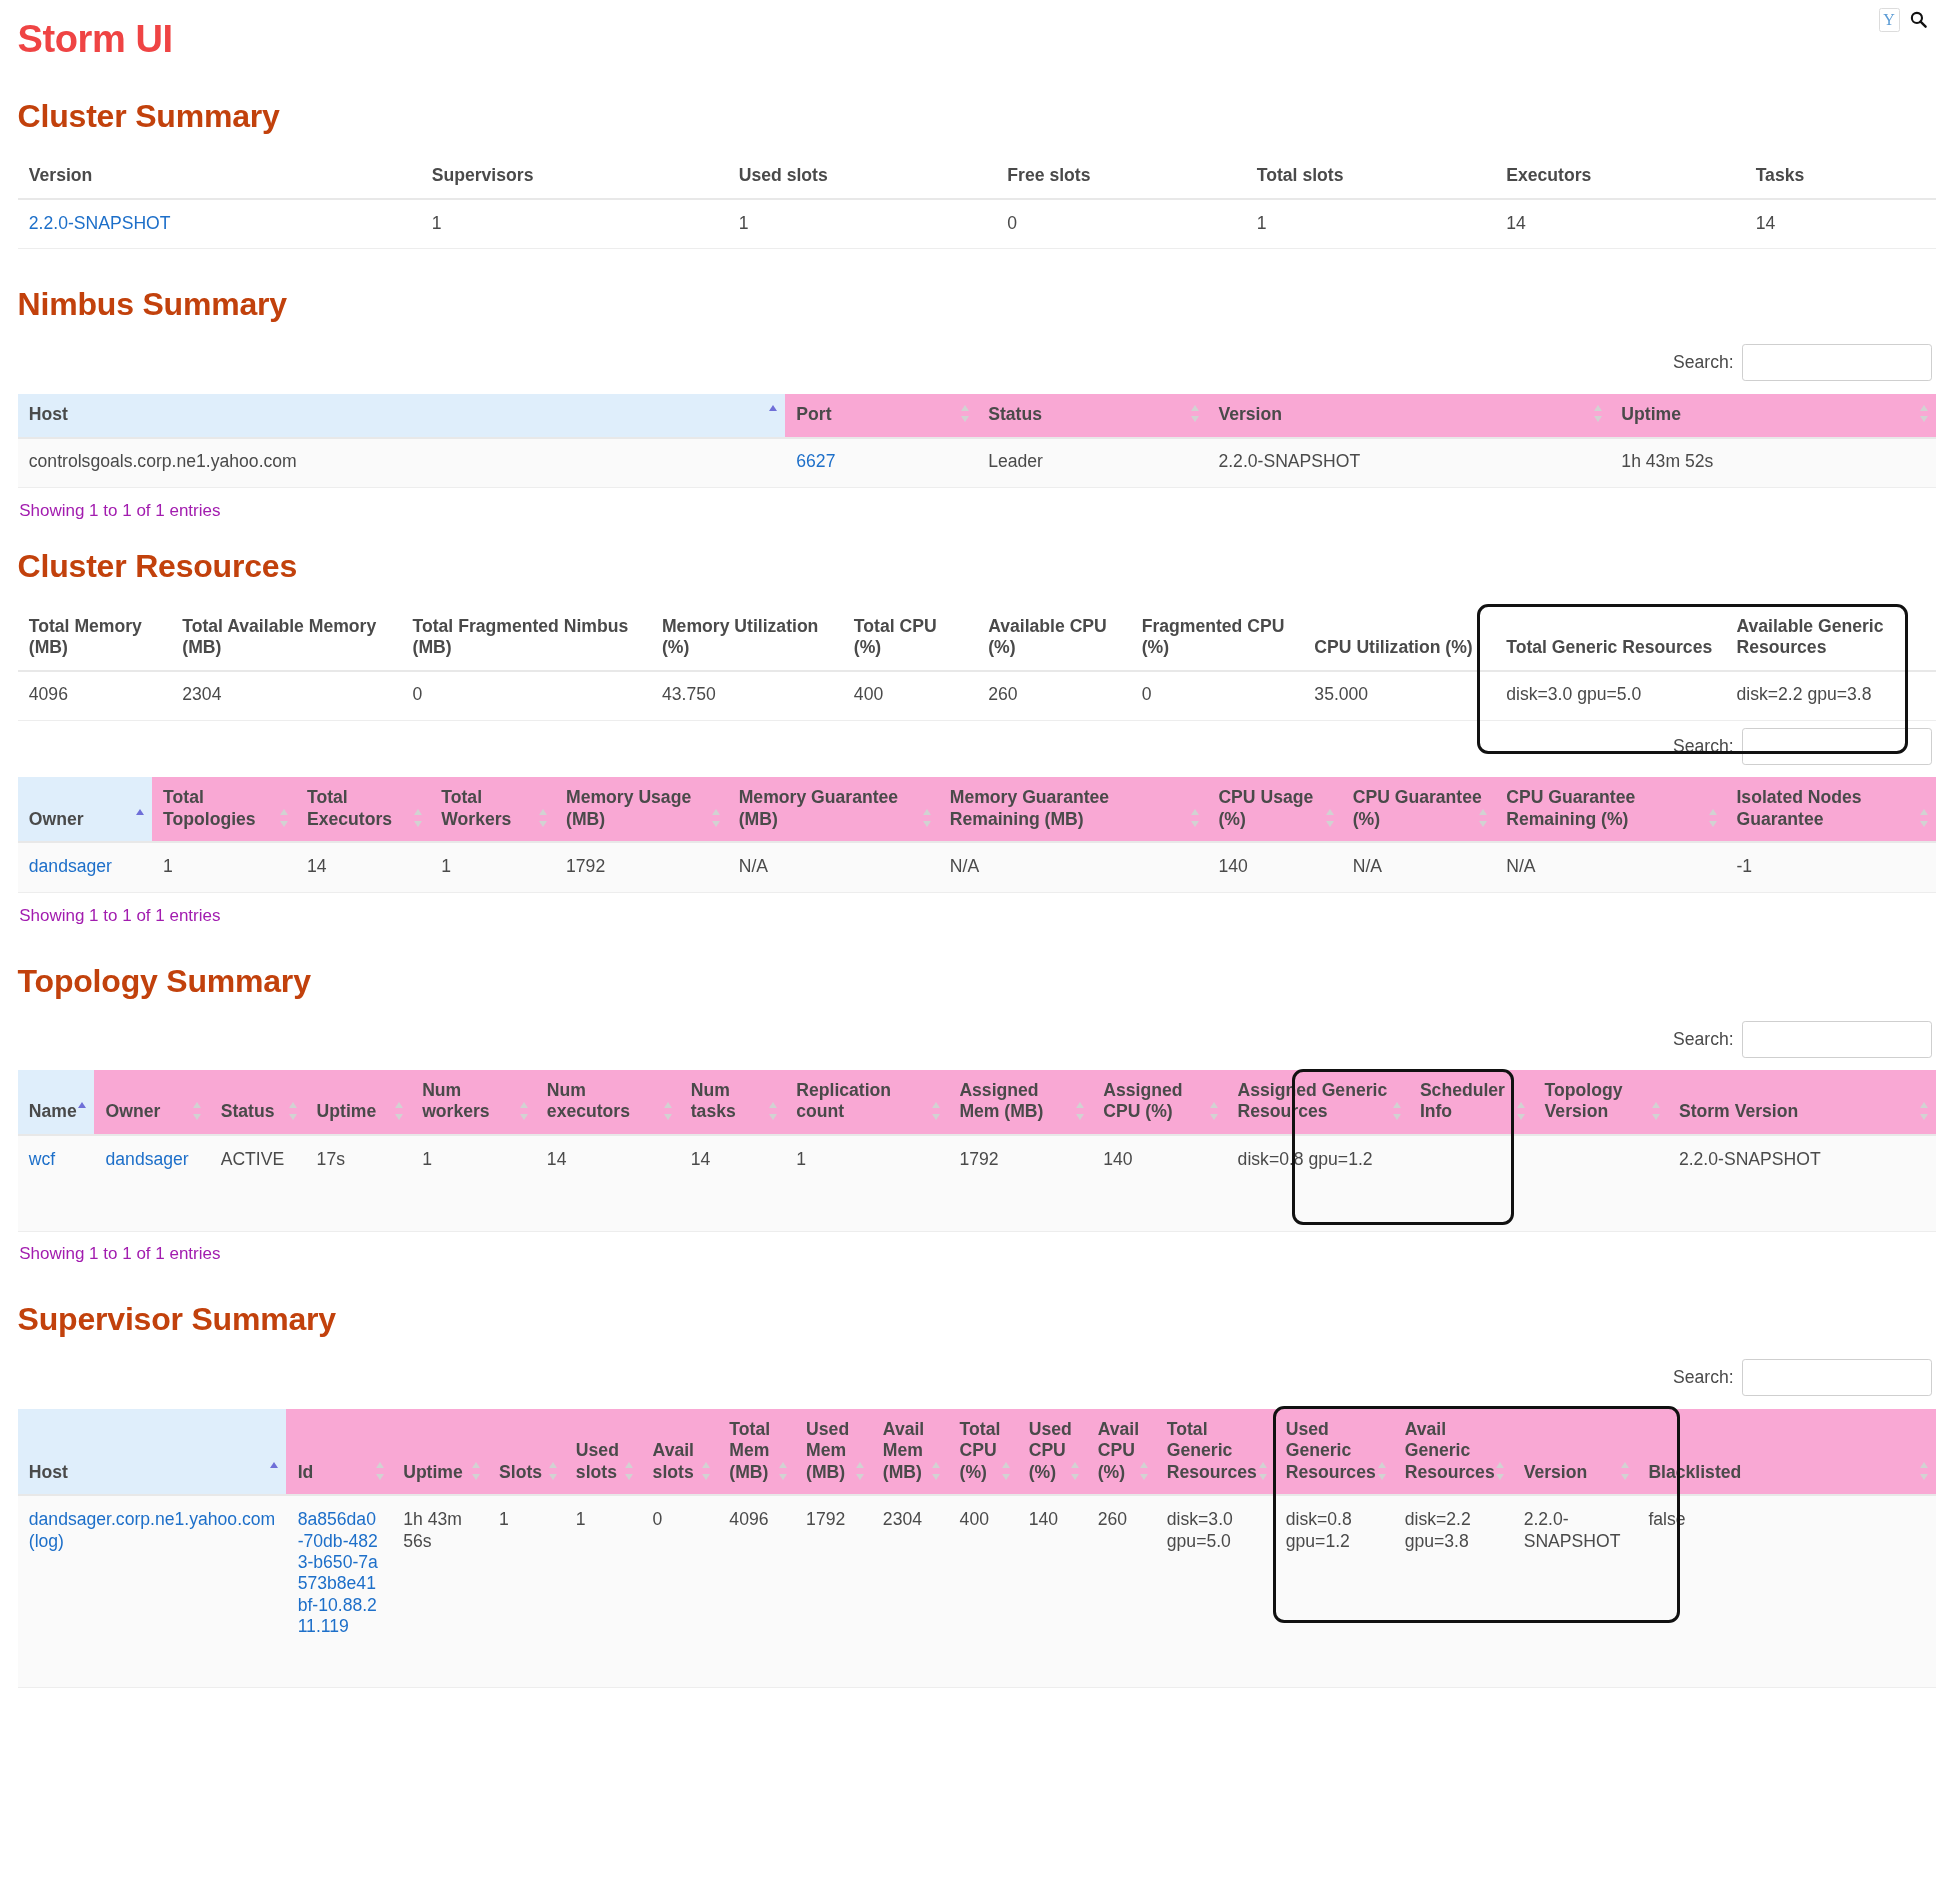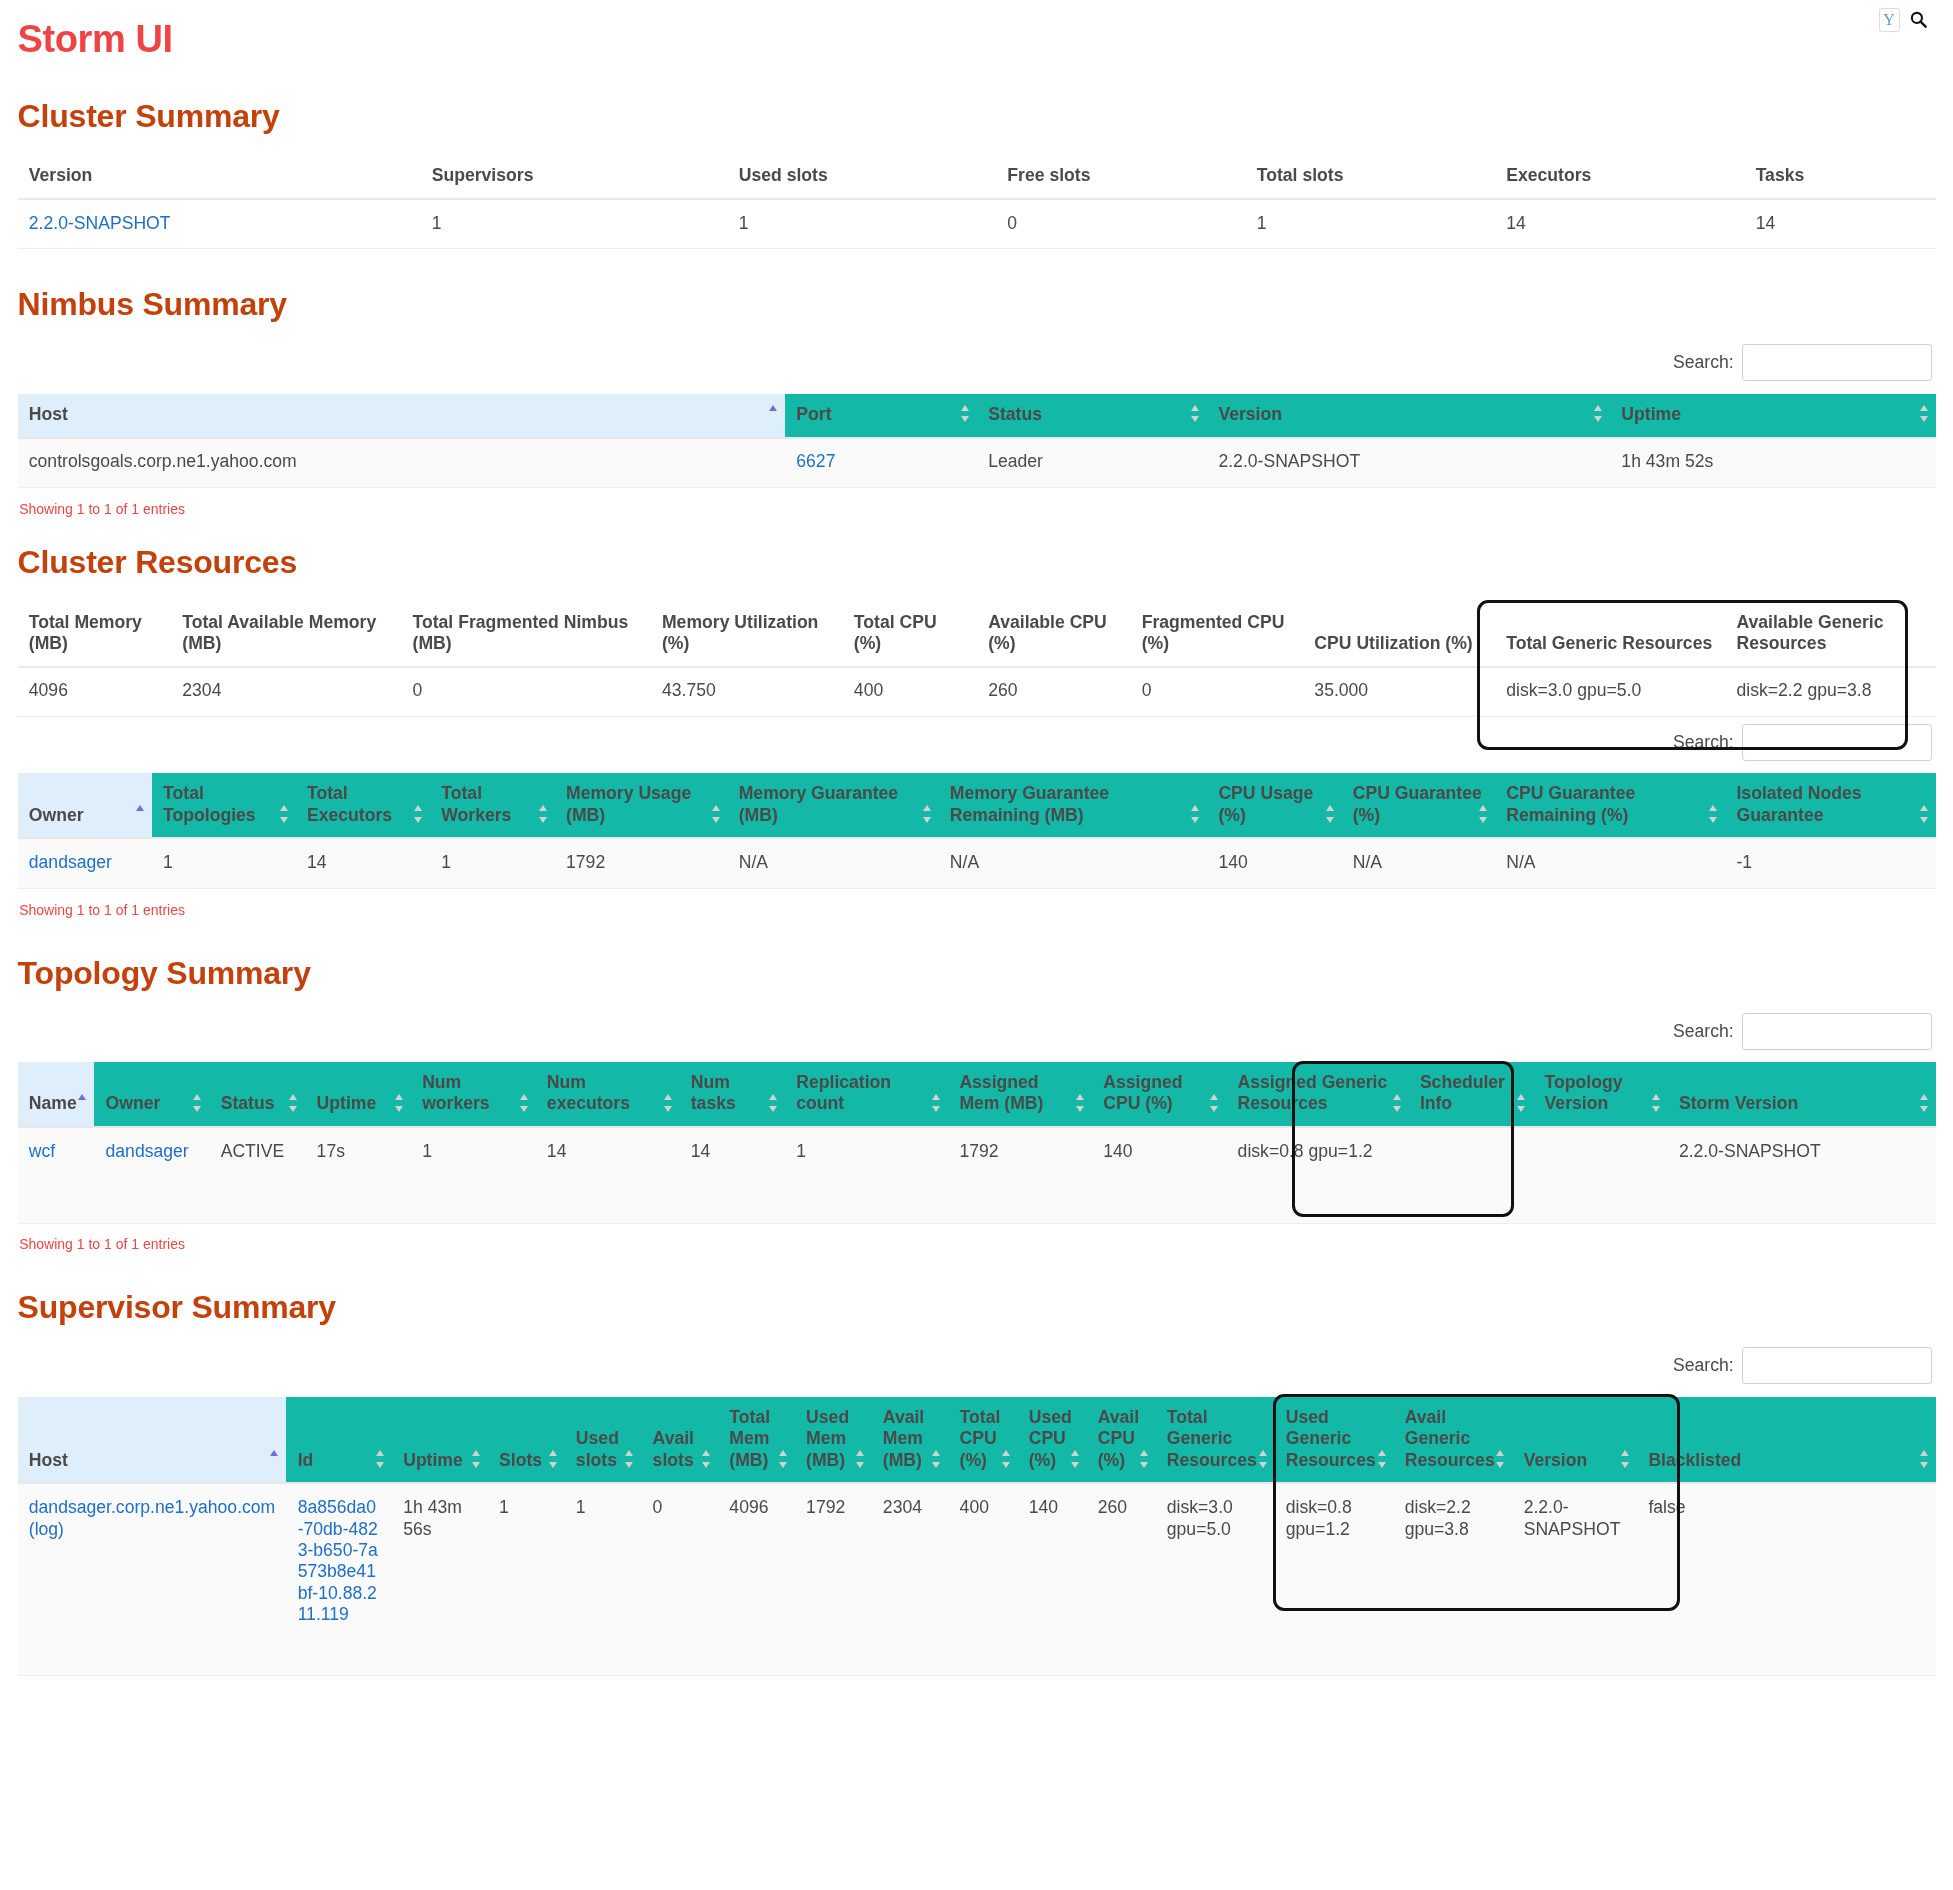--- a/index.html
+++ b/index.html
@@ -75,21 +75,21 @@
     color: #4a4a4a;
     vertical-align: top;
     line-height: 1.22;
   }
   table.stbl tr.datarow td { background: #fafafa; }
   table.plain th { border-bottom: 2.4px solid #e8e8e8; }
   table.plain td { background: #ffffff !important; border-bottom: 0.8px solid #ededed; }
   a.link { color: #1d6fc9; text-decoration: none; }
 
   
-  .dt th { position: relative; padding-right: 22.3px; background: #14b8a6; }
+  .dt th { position: relative; padding-right: 22.3px; background: #f9a8d4; }
   .dt th.sorted-asc { background: #dfeefb; }
   .sort-ico {
     position: absolute; right: 6.4px; bottom: 14.4px;
     width: 9.6px; height: 17.6px;
     display: inline-block;
   }
   .sort-ico::before, .sort-ico::after {
     content: ""; position: absolute; left: 0;
     border-left: 4.8px solid transparent;
     border-right: 4.8px solid transparent;
@@ -110,21 +110,21 @@
   .dt-search input {
     width: 190px; height: 37px;
     border: 0.8px solid #cfcfcf;
     border-radius: 3.2px;
     background: #fff;
     padding: 0 6.4px;
     font-size: 16px;
     font-family: "Liberation Sans", sans-serif;
   }
   .dt-info {
-    font-size: 14px; color: #ef4444;
+    font-size: 17px; color: #a21caf;
     margin: 12.8px 0 0 1.6px;
   }
   .hl-box {
     position: absolute;
     border: 3.2px solid #111;
     border-radius: 11.2px;
     pointer-events: none;
     z-index: 3;
   }
   .rel { position: relative; }

